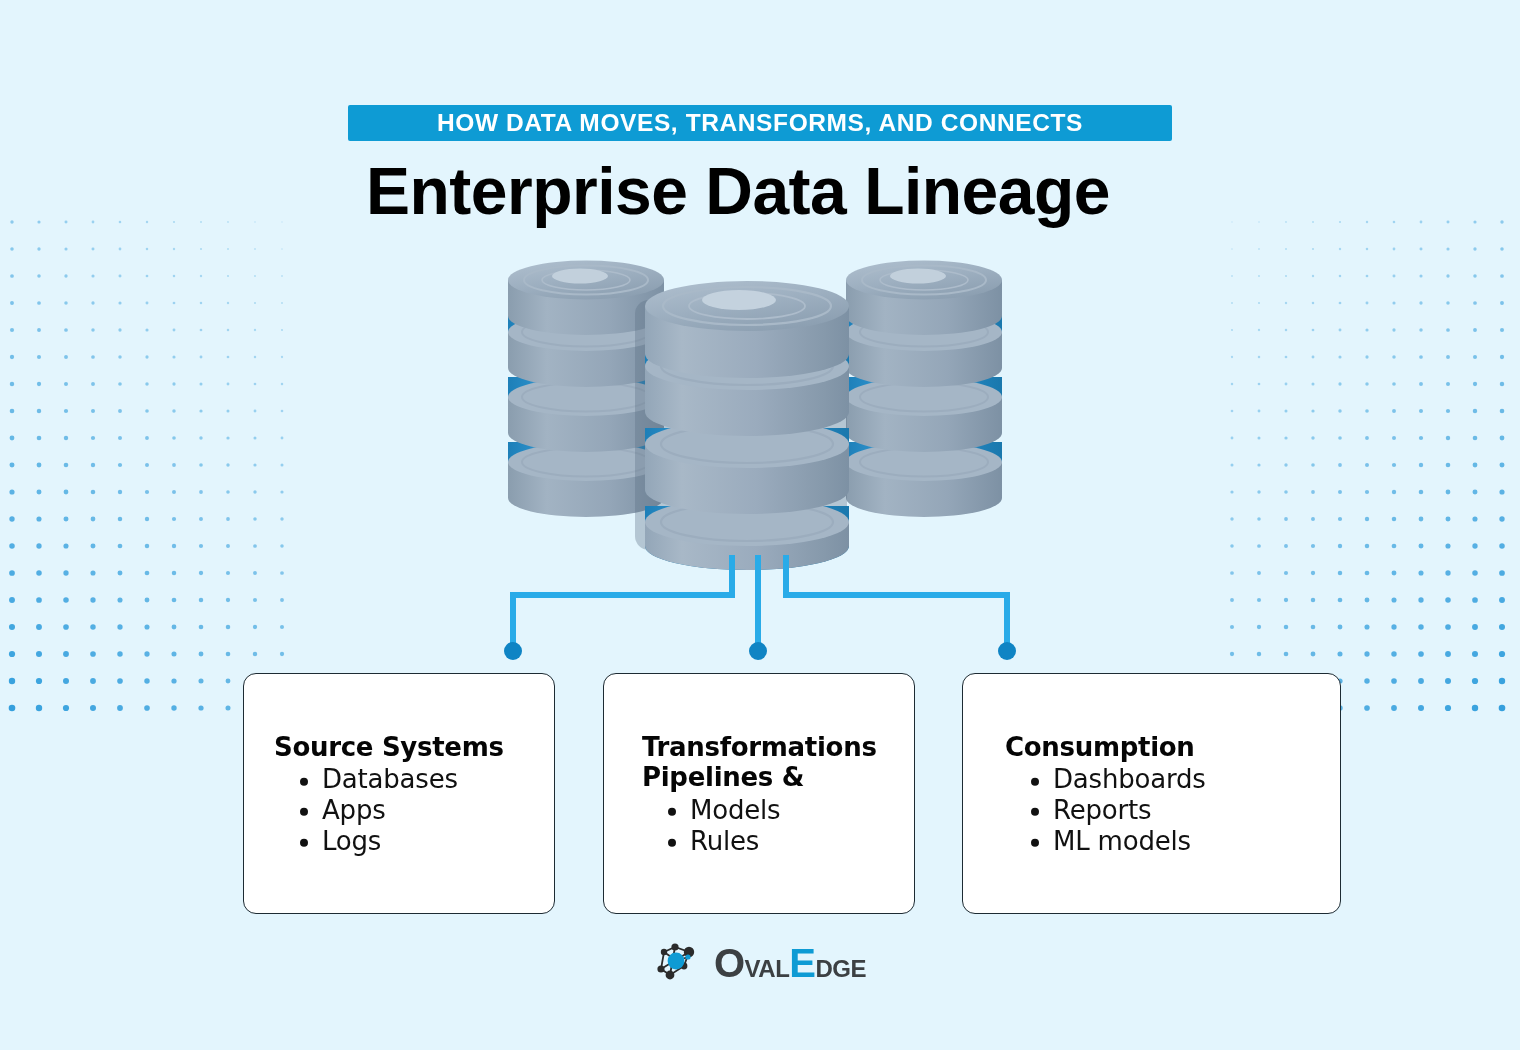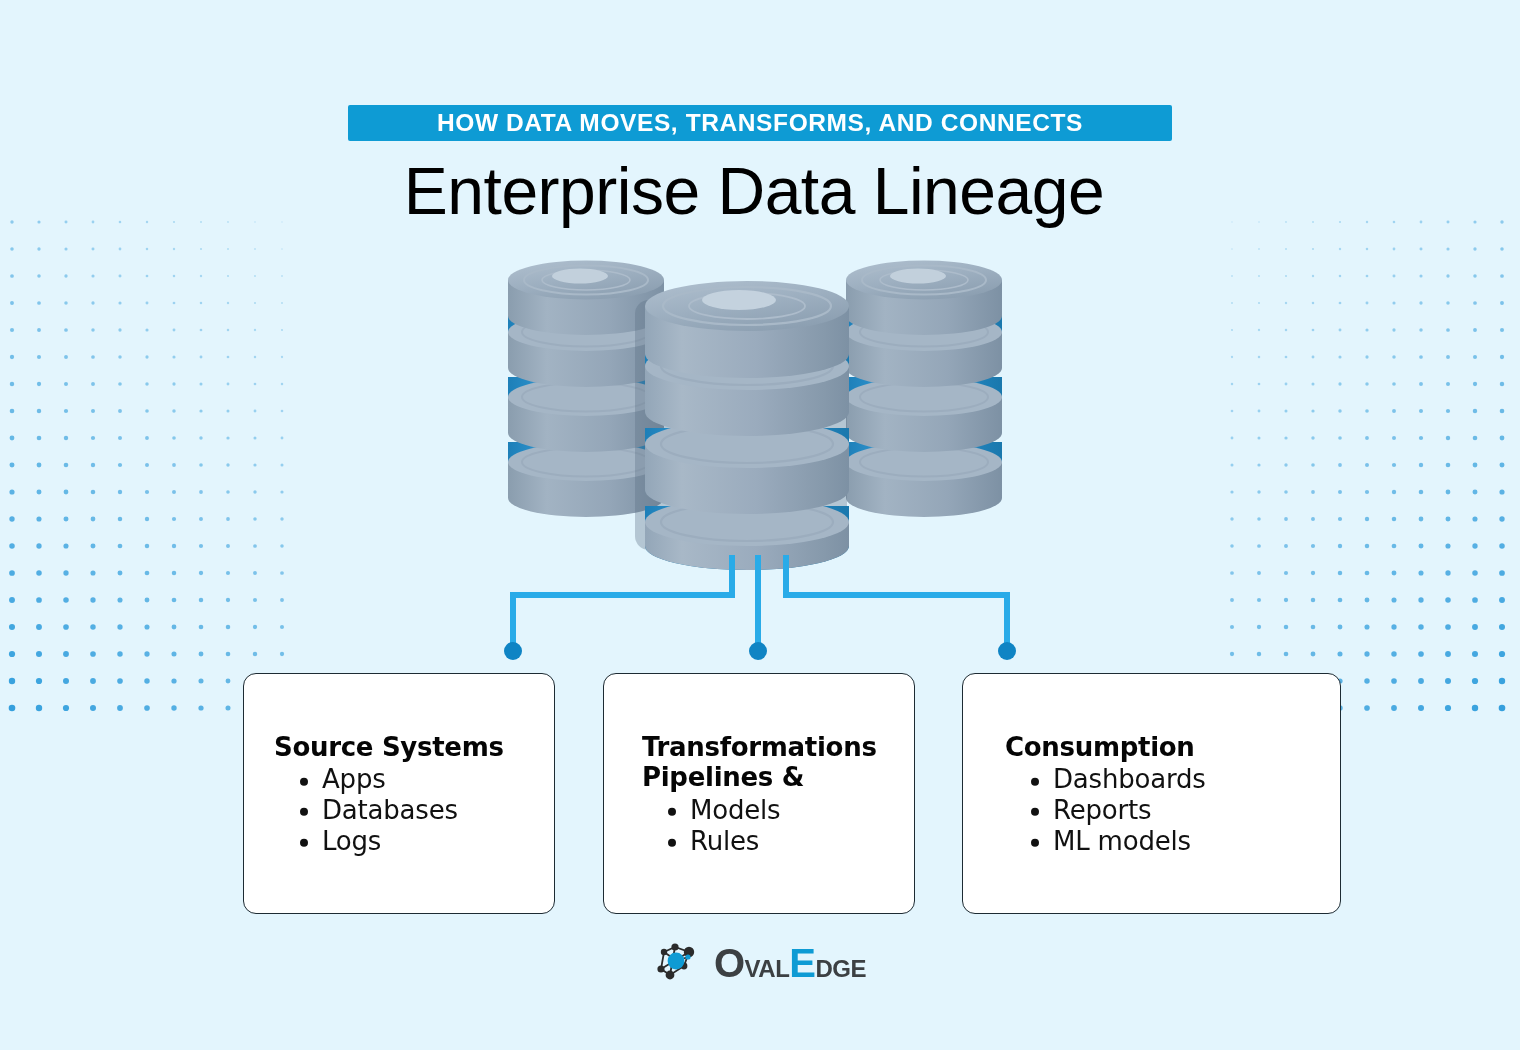--- a/index.html
+++ b/index.html
@@ -54,26 +54,25 @@
     line-height: 1;
     white-space: nowrap;
   }
   #page-title {
     position: absolute;
     left: 0;
     top: 157px;
     width: 1476px;
     text-align: center;
     font-family: "Liberation Sans", sans-serif;
-    font-weight: normal;
+    font-weight: bold;
     font-size: 66px;
     letter-spacing: -0.5px;
     color: #000000;
     line-height: 1.05;
-    padding-left: 16px;
   }
 
   
   #database-illustration {
     position: absolute;
     left: 495px;
     top: 250px;
     width: 520px;
     height: 320px;
   }
@@ -757,22 +756,22 @@
       <circle cx="33" cy="106" r="9"></circle>
       <circle cx="278" cy="106" r="9"></circle>
       <circle cx="527" cy="106" r="9"></circle>
     </g>
   </svg>
 
   <div class="card" id="card-source">
     <div class="card-inner">
       <div class="card-heading">Source Systems</div>
       <ul class="card-list">
+        <li><span class="bullet-dot"></span><span>Databases</span></li>
         <li><span class="bullet-dot"></span><span>Apps</span></li>
-        <li><span class="bullet-dot"></span><span>Databases</span></li>
         <li><span class="bullet-dot"></span><span>Logs</span></li>
       </ul>
     </div>
   </div>
 
   <div class="card" id="card-pipelines">
     <div class="card-inner">
       <div class="card-heading">
         <div>Transformations</div>
         <div>Pipelines &amp;</div>

